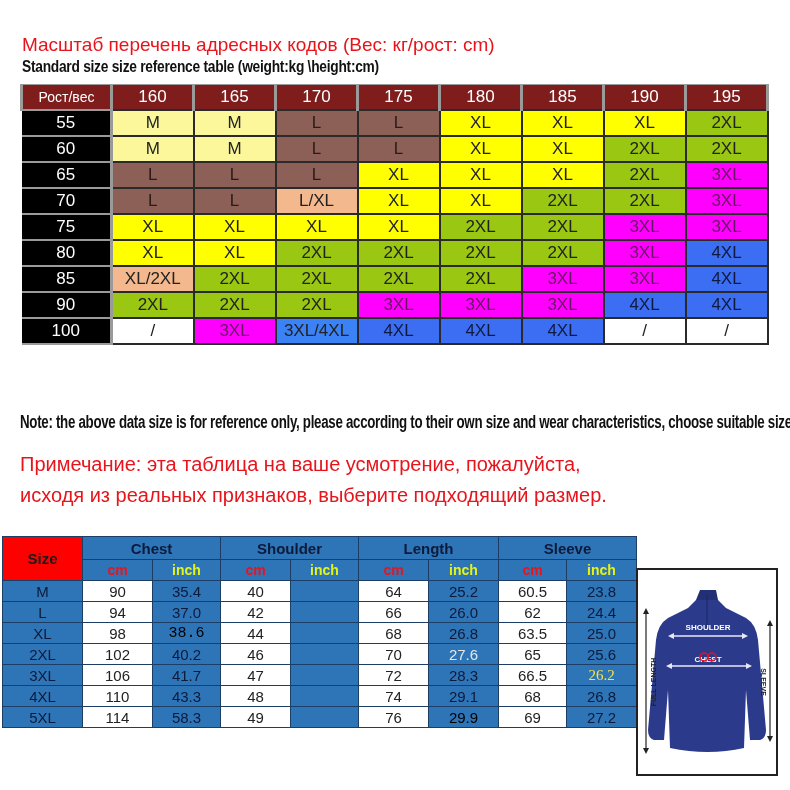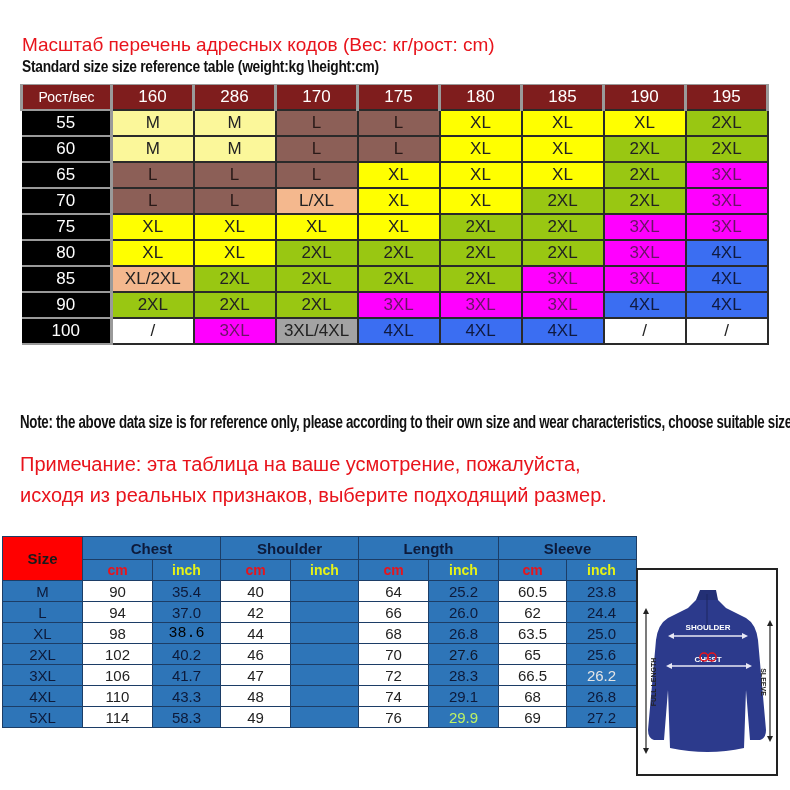--- a/index.html
+++ b/index.html
@@ -41,21 +41,21 @@
       <col style="width:82px">
     <col style="width:82px">
       <col style="width:82px">
       <col style="width:82px">
       <col style="width:82px">
   </colgroup>
   <tbody id="grid-body">
       <tr>
         <td class="hdr" style="font-size: 14px;">Рост/вес</td>
         <td class="hdr">160</td>
-        <td class="hdr">286</td>
+        <td class="hdr">165</td>
         <td class="hdr">170</td>
         <td class="hdr">175</td>
         <td class="hdr">180</td>
         <td class="hdr">185</td>
         <td class="hdr">190</td>
         <td class="hdr">195</td>
       </tr>
       <tr>
         <td class="rowh">55</td>
         <td style="background: rgb(251, 247, 154);">M</td>
@@ -141,21 +141,21 @@
         <td style="background: rgb(255, 0, 255); color: rgb(106, 20, 102);">3XL</td>
         <td style="background: rgb(255, 0, 255); color: rgb(106, 20, 102);">3XL</td>
         <td style="background: rgb(255, 0, 255); color: rgb(106, 20, 102);">3XL</td>
         <td style="background: rgb(59, 110, 242); color: rgb(16, 26, 64);">4XL</td>
         <td style="background: rgb(59, 110, 242); color: rgb(16, 26, 64);">4XL</td>
       </tr>
       <tr>
         <td class="rowh">100</td>
         <td style="background: rgb(255, 255, 255);">/</td>
         <td style="background: rgb(255, 0, 255); color: rgb(106, 20, 102);">3XL</td>
-        <td style="background: #a3a3a3;">3XL/4XL</td>
+        <td style="background: #3b82f6;">3XL/4XL</td>
         <td style="background: rgb(59, 110, 242); color: rgb(16, 26, 64);">4XL</td>
         <td style="background: rgb(59, 110, 242); color: rgb(16, 26, 64);">4XL</td>
         <td style="background: rgb(59, 110, 242); color: rgb(16, 26, 64);">4XL</td>
         <td style="background: rgb(255, 255, 255);">/</td>
         <td style="background: rgb(255, 255, 255);">/</td>
       </tr>
     </tbody>
 </table>
 
 <div class="abs note-en">Note: the above data size is for reference only, please according to their own size and wear characteristics, choose suitable size</div>
@@ -226,54 +226,54 @@
         <td class="white">63.5</td>
         <td class="blue" style="color: rgb(13, 26, 58);">25.0</td>
       </tr>
       <tr>
         <td class="sz">2XL</td>
         <td class="white">102</td>
         <td class="blue" style="color: rgb(13, 26, 58);">40.2</td>
         <td class="white">46</td>
         <td class="blue" style="color: rgb(13, 26, 58);"></td>
         <td class="white">70</td>
-        <td class="blue" style="color: #0f172a;">27.6</td>
+        <td class="blue" style="color: #e5e5e5;">27.6</td>
         <td class="white">65</td>
         <td class="blue" style="color: rgb(13, 26, 58);">25.6</td>
       </tr>
       <tr>
         <td class="sz">3XL</td>
         <td class="white">106</td>
         <td class="blue" style="color: rgb(13, 26, 58);">41.7</td>
         <td class="white">47</td>
         <td class="blue" style="color: rgb(13, 26, 58);"></td>
         <td class="white">72</td>
         <td class="blue" style="color: rgb(13, 26, 58);">28.3</td>
         <td class="white">66.5</td>
-        <td class="blue" style="color: #e5e5e5;">26.2</td>
+        <td class="blue" style="color: #fde047; font-family: Liberation Serif, serif;">26.2</td>
       </tr>
       <tr>
         <td class="sz">4XL</td>
         <td class="white">110</td>
         <td class="blue" style="color: rgb(13, 26, 58);">43.3</td>
         <td class="white">48</td>
         <td class="blue" style="color: rgb(13, 26, 58);"></td>
         <td class="white">74</td>
         <td class="blue" style="color: rgb(13, 26, 58);">29.1</td>
         <td class="white">68</td>
         <td class="blue" style="color: rgb(13, 26, 58);">26.8</td>
       </tr>
       <tr>
         <td class="sz">5XL</td>
         <td class="white">114</td>
         <td class="blue" style="color: rgb(13, 26, 58);">58.3</td>
         <td class="white">49</td>
         <td class="blue" style="color: rgb(13, 26, 58);"></td>
         <td class="white">76</td>
-        <td class="blue" style="color: #bef264; margin-top: 40px;">29.9</td>
+        <td class="blue" style="color: #000000; margin-top: 40px;">29.9</td>
         <td class="white">69</td>
         <td class="blue" style="color: rgb(13, 26, 58);">27.2</td>
       </tr>
     </tbody>
 </table>
 
 <div class="abs diagram">
   <svg width="138" height="204" viewBox="0 0 138 204">
 
     <path d="M50 38 L58 30 L80 30 L88 38 L108 48 Q118 54 120 70 L128 160 Q128 168 122 170 L112 170 L108 120 L106 178 Q70 186 32 178 L30 120 L26 170 L16 170 Q10 168 10 160 L18 70 Q20 54 30 48 Z" fill="#2c3a8c"></path>

